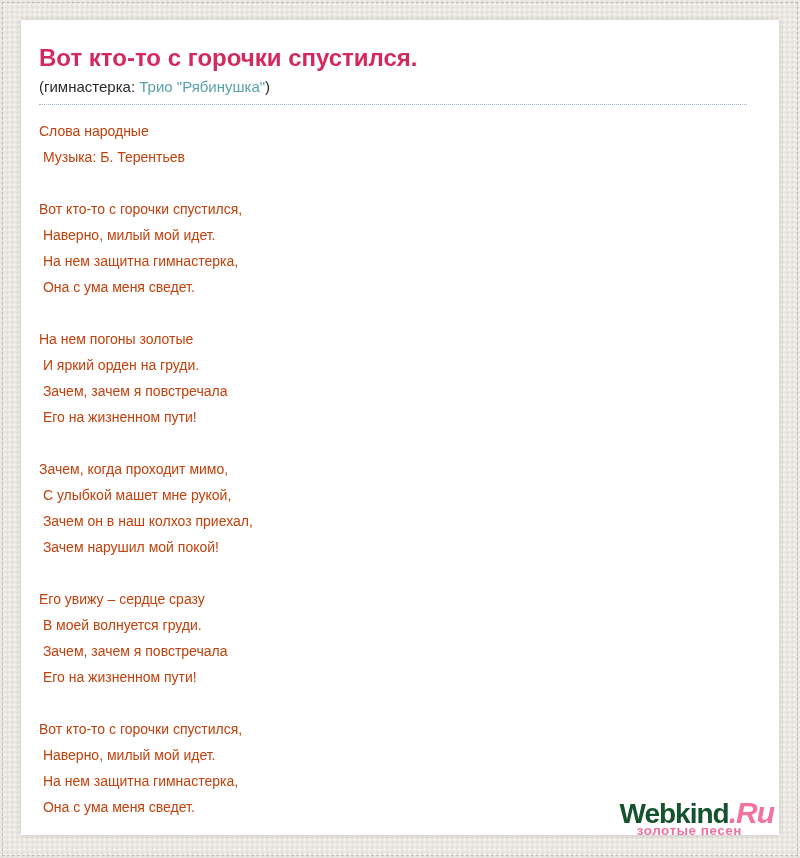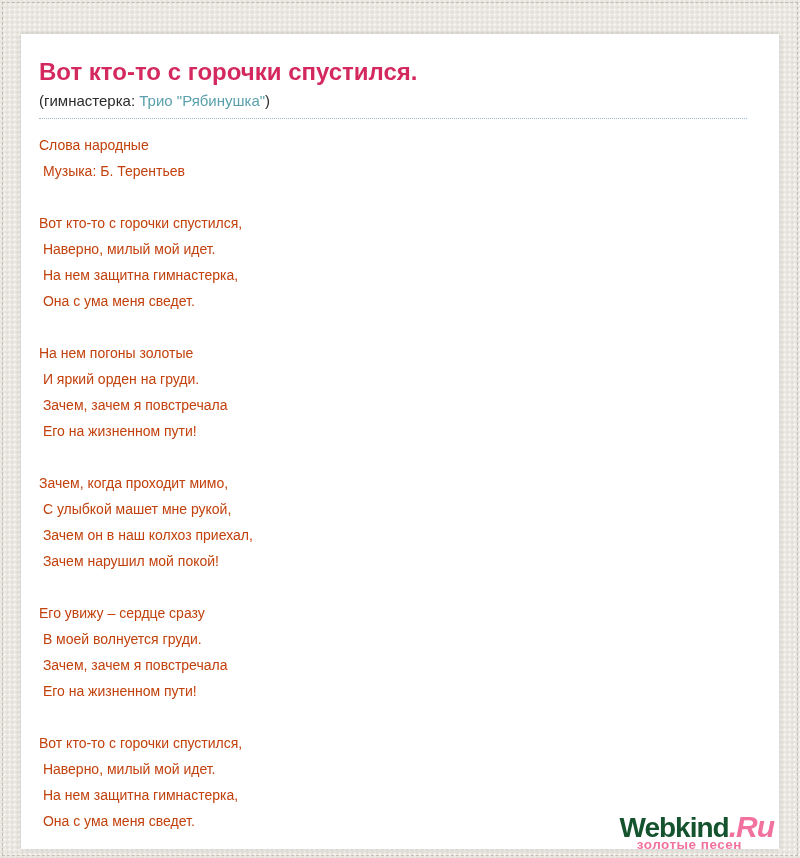--- a/index.html
+++ b/index.html
@@ -27,21 +27,21 @@
     position: absolute;
     inset: 2px;
     border: 1px dashed rgba(168, 160, 147, 0.55);
     pointer-events: none;
   }
 
   .card {
     position: relative;
     width: 758px;
     height: 815px;
-    margin: 34px auto 0 auto;
+    margin: 20px auto 0 auto;
     background: #ffffff;
     box-shadow: 0 0 4px rgba(0,0,0,0.18);
     padding: 23px 32px 0 18px;
   }
 
   .song-title {
     font-size: 24px;
     font-weight: bold;
     line-height: 1.25;
     color: #d4295f;

